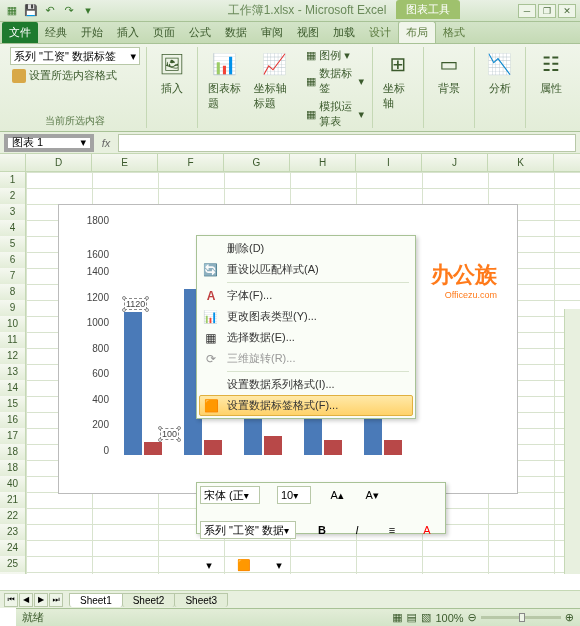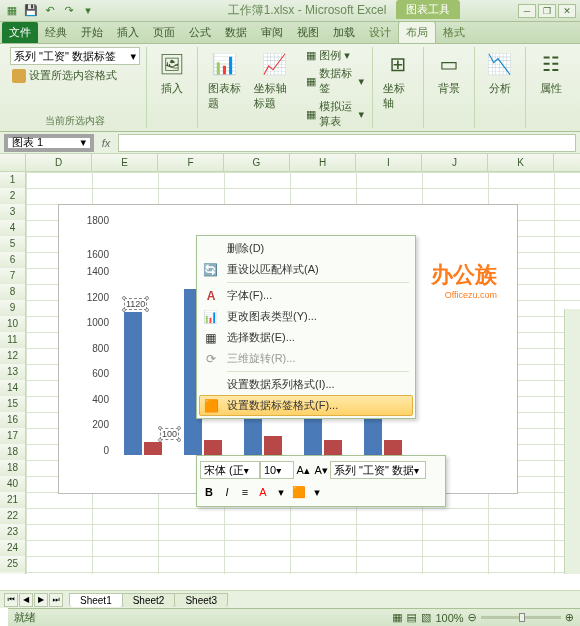--- a/index.html
+++ b/index.html
@@ -55,29 +55,29 @@
 .watermark{position:absolute;right:20px;top:55px;text-align:right}
 .wm1{font-size:22px;font-weight:bold;color:#ff7a1a}
 .wm2{font-size:9px;color:#ff7a1a}
 .wm3{font-size:16px;font-weight:bold;color:#1a8a3a;margin-top:3px}
 .ctxmenu{position:absolute;top:235px;left:196px;width:220px;background:#fafdf7;border:1px solid #a8c296;box-shadow:2px 2px 4px rgba(0,0,0,.2);padding:2px}
 .ctxitem{display:flex;align-items:center;gap:8px;padding:3px 6px 3px 28px;position:relative;color:#333}
 .ctxitem.hl{background:linear-gradient(#ffe9a8,#ffd26a);border:1px solid #e0b040;border-radius:2px;padding:2px 5px 2px 27px}
 .ctxitem.dis{color:#999}
 .ctxico{position:absolute;left:4px;width:16px;height:16px;display:flex;align-items:center;justify-content:center;font-size:12px}
 .ctxsep{height:1px;background:#d8e3ce;margin:2px 4px 2px 28px}
-.minibar{position:absolute;top:455px;left:196px;width:250px;height:52px;background:#fafdf7;border:1px solid #a8c296;box-shadow:2px 2px 4px rgba(0,0,0,.2);padding:3px;display:flex;flex-wrap:wrap;align-items:center;gap:0}
+.minibar{position:absolute;top:482px;left:196px;width:250px;height:52px;background:#fafdf7;border:1px solid #a8c296;box-shadow:2px 2px 4px rgba(0,0,0,.2);padding:3px;display:flex;flex-wrap:wrap;align-items:center;gap:17px}
 .mb-combo{height:18px;border:1px solid #b8c8a8;background:#fff;padding:0 3px;font-size:10px;display:flex;align-items:center}
 .mb-btn{width:18px;height:18px;display:flex;align-items:center;justify-content:center;border:1px solid transparent}
 .sheettabs{position:absolute;bottom:18px;left:0;right:0;height:18px;background:#e8f0df;display:flex;align-items:center;padding:0 4px;border-top:1px solid #c5d8b5}
 .stnav{display:flex;gap:1px;margin-right:6px}
 .stnav-btn{width:14px;height:14px;border:1px solid #b8c8a8;background:#eef5e8;font-size:8px;display:flex;align-items:center;justify-content:center}
 .st{padding:1px 10px;background:#fff;border:1px solid #b8c8a8;border-bottom:none;border-radius:0 0 3px 3px;font-size:10px;margin-right:-1px}
 .st.inactive{background:#e3edd8}
-.statusbar{position:absolute;bottom:0;left:8px;right:0;height:18px;background:linear-gradient(#e3edd8,#d3e4c8);display:flex;align-items:center;padding:0 6px;justify-content:space-between;font-size:10px;color:#3b5a2c;border-top:1px solid #a8c296}
+.statusbar{position:absolute;bottom:0;left:16px;right:0;height:18px;background:linear-gradient(#e3edd8,#d3e4c8);display:flex;align-items:center;padding:0 6px;justify-content:space-between;font-size:10px;color:#3b5a2c;border-top:1px solid #a8c296}
 .zoom{display:flex;align-items:center;gap:4px}
 .zoomslider{width:80px;height:3px;background:#b8c8a8;position:relative}
 .zoomthumb{position:absolute;left:38px;top:-3px;width:6px;height:9px;background:#eef5e8;border:1px solid #888}
 .vscroll{position:absolute;right:0;top:155px;width:16px;height:418px;background:#e8f0df;border-left:1px solid #c5d8b5}
 </style>
 </head>
 <body>
 
 <div class="titlebar">
   <div class="qat">

